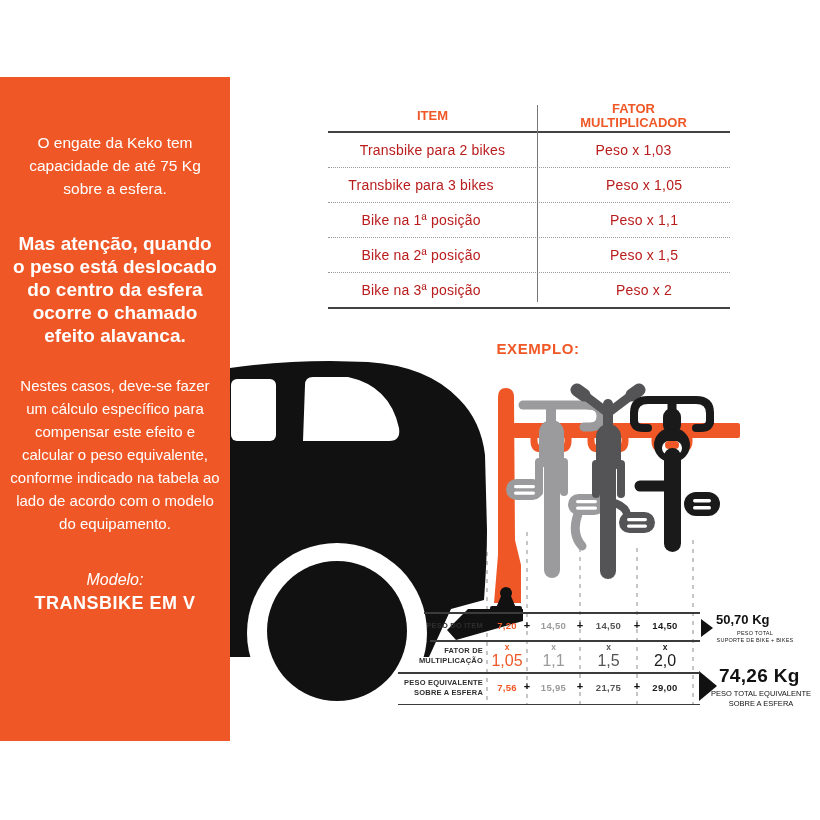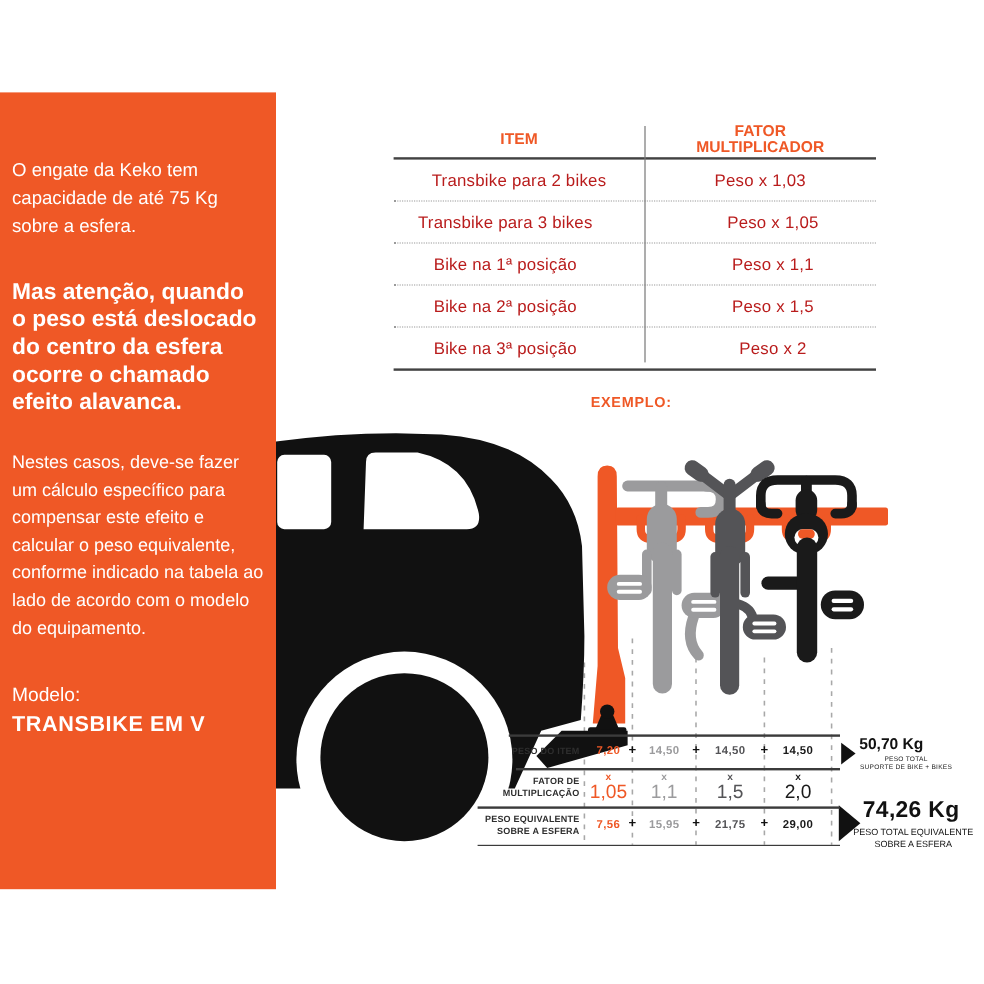--- a/index.html
+++ b/index.html
@@ -2,43 +2,43 @@
 <html><head>
 <meta charset="utf-8">
 <style>
   html,body{margin:0;padding:0;background:#fff;}
   .page{position:relative;width:820px;height:820px;background:#fff;overflow:hidden;
         font-family:"Liberation Sans",sans-serif;}
   svg{position:absolute;left:0;top:0;}
 
   
   .sidebar{position:absolute;left:0;top:77px;width:230px;height:664px;background:#EF5826;
-           color:#fff;box-sizing:border-box;padding:54px 10px 0 10px;}
+           color:#fff;text-align:center;box-sizing:border-box;padding:54px 10px 0 10px;}
   .sidebar p{margin:0;}
   .sb-p1{font-size:15.5px;line-height:23px;font-weight:400;}
   .sb-p2{margin-top:32px !important;font-size:19px;line-height:23px;font-weight:bold;}
   .sb-p3{margin-top:27px !important;font-size:15px;line-height:23px;font-weight:400;}
-  .sb-model{margin-top:34px !important;font-size:16px;line-height:22px;}
+  .sb-model{margin-top:34px !important;font-size:16px;line-height:22px;font-style:italic;}
   .sb-model-name{font-size:18px;line-height:24px;font-weight:bold;letter-spacing:.5px;}
 
   
   .ftable{position:absolute;left:328px;top:100px;width:402px;border-bottom:2px solid #424242;}
   .ft-head{display:flex;align-items:center;height:31px;border-bottom:2px solid #424242;}
   .ft-row{display:flex;align-items:center;height:34px;}
   .ft-row + .ft-row{border-top:1px dotted #9a9a9a;gap:44px;}
   .ft-c1{width:209px;text-align:center;}
   .ft-c2{width:193px;text-align:center;}
   .ft-head .ft-c1,.ft-head .ft-c2{color:#EF5826;font-weight:bold;font-size:13px;line-height:14px;}
   .ft-head .ft-c2{padding:0 30px;box-sizing:border-box;}
   .ft-row .ft-c1,.ft-row .ft-c2{color:#b91c1c;font-size:14px;letter-spacing:.2px;}
   .ft-vline{position:absolute;left:209px;top:5px;height:197px;width:1px;background:#777;}
 
   
-  .exemplo{position:absolute;left:426px;top:328px;width:200px;margin:0;text-align:center;
-           color:#EF5826;font-size:12px;font-weight:bold;letter-spacing:.6px;}
+  .exemplo{position:absolute;left:426px;top:328px;width:200px;margin:12px;text-align:center;
+           color:#EF5826;font-size:15px;font-weight:bold;letter-spacing:.6px;}
 
   
   .extable{position:absolute;left:398px;top:612px;width:302px;height:80px;font-family:"Liberation Sans",sans-serif;}
   .hl{position:absolute;height:1.5px;background:#3b3b3b;}
   .hl1{left:26px;right:0;top:0;}
   .hl2{left:32px;right:0;top:28px;}
   .hl3{left:0;right:0;top:60px;}
   .hl4{left:0;right:0;top:91.5px;}
   .ex-lab{position:absolute;right:217px;width:120px;text-align:right;font-size:7.5px;font-weight:bold;
           color:#2e2e2e;letter-spacing:.2px;line-height:9.5px;}

